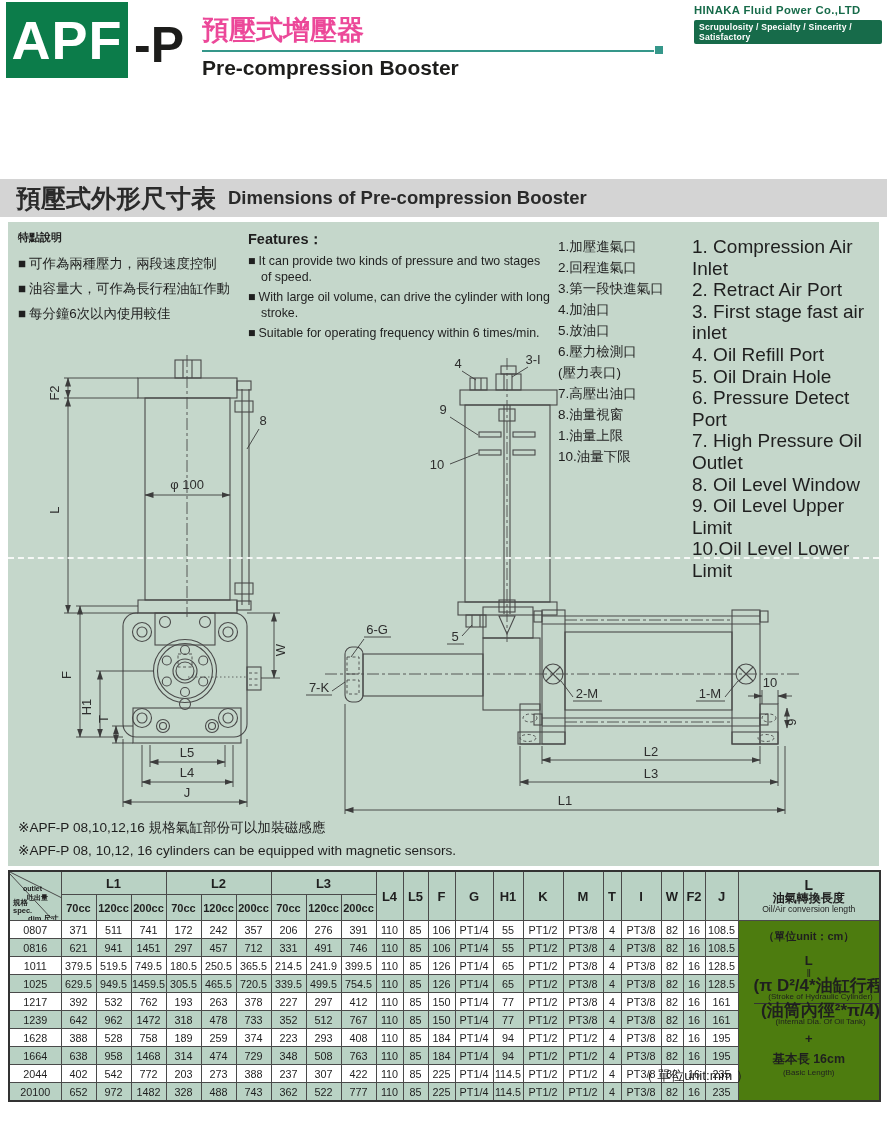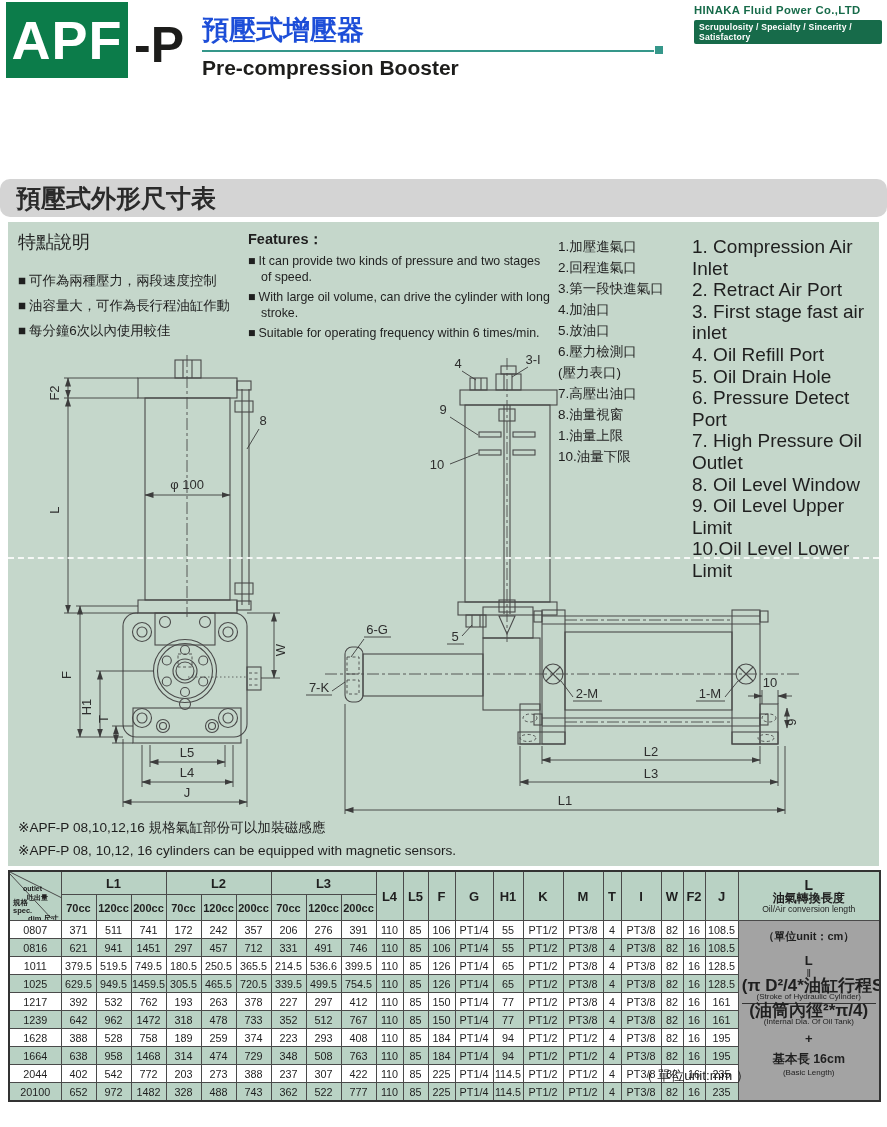--- a/index.html
+++ b/index.html
@@ -5,39 +5,39 @@
   html,body{margin:0;padding:0;}
   body{
     width:887px;height:1127px;position:relative;background:#fff;
     font-family:"Liberation Sans","DejaVu Sans",sans-serif;color:#1f1f1f;overflow:hidden;
   }
   
   .apf-box{position:absolute;left:6px;top:2px;width:122px;height:76px;background:#0c7c4a;
     color:#fff;display:flex;align-items:center;justify-content:center;
     font-size:54px;font-weight:bold;letter-spacing:1px;}
   .suffix{position:absolute;left:134px;top:16px;font-size:50px;font-weight:bold;color:#1d1d1b;}
-  .title-zh{position:absolute;left:202px;top:12px;font-size:27px;font-weight:bold;color:#1d4ed8;}
+  .title-zh{position:absolute;left:202px;top:12px;font-size:27px;font-weight:bold;color:#ec4899;}
   .hr-teal{position:absolute;left:202px;top:50px;width:452px;height:2px;background:#35978a;}
   .hr-sq{position:absolute;left:655px;top:46px;width:8px;height:8px;background:#35978a;}
   .title-en{position:absolute;left:202px;top:56px;font-size:21px;font-weight:bold;color:#1d1d1b;}
   .brand{position:absolute;left:694px;top:3px;width:188px;}
   .brand-row{display:flex;align-items:center;}
   .brand-word{font-size:28px;font-weight:800;color:#176b4a;letter-spacing:1px;line-height:30px;}
   .brand-company{font-size:11.3px;font-weight:bold;color:#176b4a;letter-spacing:.4px;margin-top:1px;}
   .brand-badge{display:inline-block;margin-top:4px;background:#176b4a;color:#fff;
     font-size:8.6px;font-weight:bold;padding:2px 5px;border-radius:2px;letter-spacing:.2px;}
   
   .section-bar{position:absolute;left:0;top:179px;width:887px;height:38px;background:#d4d4d4;
-    display:flex;align-items:center;padding-left:16px;box-sizing:border-box;gap:12px;border-radius:10px;}
+    display:flex;align-items:center;padding-left:16px;box-sizing:border-box;gap:12px;}
   .section-zh{font-size:25px;font-weight:bold;color:#2a2a2a;}
   .section-en{font-size:18.5px;font-weight:bold;color:#2a2a2a;}
   
   .sage{position:absolute;left:8px;top:222px;width:871px;height:644px;background:#c5d7cb;}
   .fz{position:absolute;left:10px;top:8px;width:232px;}
-  .fz-title{font-size:18px;font-weight:normal;margin-bottom:14px;}
+  .fz-title{font-size:11px;font-weight:bold;margin-bottom:6px;}
   .fz-item{font-size:13.4px;line-height:25px;}
   .fe{position:absolute;left:240px;top:8px;width:302px;}
   .fe-title{font-size:14.5px;font-weight:bold;margin-bottom:5px;}
   .fe-item{font-size:12.4px;line-height:15.5px;margin-bottom:5px;padding-left:13px;text-indent:-13px;}
   .bullet{margin-right:3px;}
   .pz{position:absolute;left:550px;top:14px;width:134px;}
   .pz .port-line{font-size:13.5px;line-height:21px;}
   .pe{position:absolute;left:684px;top:14px;width:186px;}
   .pe .port-line{font-size:19px;line-height:21.6px;}
   .notes{position:absolute;left:10px;top:594px;}
@@ -55,21 +55,21 @@
   
   .tbl-wrap{position:absolute;left:8px;top:870px;width:871px;}
   table{border-collapse:collapse;table-layout:fixed;width:871px;border:2px solid #333;}
   th,td{border:1px solid #4a4a4a;text-align:center;padding:0;overflow:hidden;white-space:nowrap;}
   thead th{background:#b9d2c4;font-weight:bold;}
   thead tr.h1 th{height:22px;font-size:13px;}
   thead tr.h2 th{height:25px;font-size:11px;}
   thead th.single{font-size:12px;}
   tbody td{height:17px;font-size:10.8px;background:#fff;}
   tbody tr.alt td{background:#b9d2c4;}
-  td.lcell,tbody tr.alt td.lcell{background:#a3a3a3;vertical-align:top;padding:2px 3px;margin-left:9px;}
+  td.lcell,tbody tr.alt td.lcell{background:#4d7c0f;vertical-align:top;padding:2px 15px;margin-left:9px;}
   th.corner{position:relative;background:#b9d2c4;}
   .c-t{position:absolute;font-weight:bold;color:#222;}
   .c-dim{top:1px;right:2px;font-size:7.5px;margin-top:41px;}
   .c-out{top:13px;left:13px;font-size:7px;}
   .c-out2{top:21px;left:17px;font-size:7px;}
   .c-spec{top:26px;left:3px;font-size:7.5px;}
   .c-spec2{top:34px;left:3px;font-size:7.5px;}
   .lh-l{font-size:14px;line-height:14px;}
   .lh-zh{font-size:12px;line-height:13px;}
   .lh-en{font-size:8.6px;line-height:9px;font-weight:normal;}
@@ -111,20 +111,21 @@
 <div class="hr-sq"></div>
 <div class="title-en">Pre-compression Booster</div>
 
 <div class="brand">
   <div class="brand-company">HINAKA Fluid Power Co.,LTD</div>
   <span class="brand-badge">Scrupulosity / Specialty / Sincerity / Satisfactory</span>
 </div>
 
 <div class="section-bar">
   <span class="section-zh">預壓式外形尺寸表</span>
+  <span class="section-en">Dimensions of Pre-compression Booster</span>
 </div>
 
 <div class="sage">
 
   <div class="fz">
     <div class="fz-title">特點說明</div>
     <div id="feat-zh-list">
         <div class="fz-item"><span class="bullet">■</span><span>可作為兩種壓力，兩段速度控制</span></div>
         <div class="fz-item"><span class="bullet">■</span><span>油容量大，可作為長行程油缸作動</span></div>
         <div class="fz-item"><span class="bullet">■</span><span>每分鐘6次以內使用較佳</span></div>
@@ -554,21 +555,21 @@
         </tr>
         <tr>
           <td class="spec">1011</td>
           <td>379.5</td>
           <td>519.5</td>
           <td>749.5</td>
           <td>180.5</td>
           <td>250.5</td>
           <td>365.5</td>
           <td>214.5</td>
-          <td>536.6</td>
+          <td>241.9</td>
           <td>399.5</td>
           <td>110</td>
           <td>85</td>
           <td>126</td>
           <td>PT1/4</td>
           <td>65</td>
           <td>PT1/2</td>
           <td>PT3/8</td>
           <td>4</td>
           <td>PT3/8</td>

